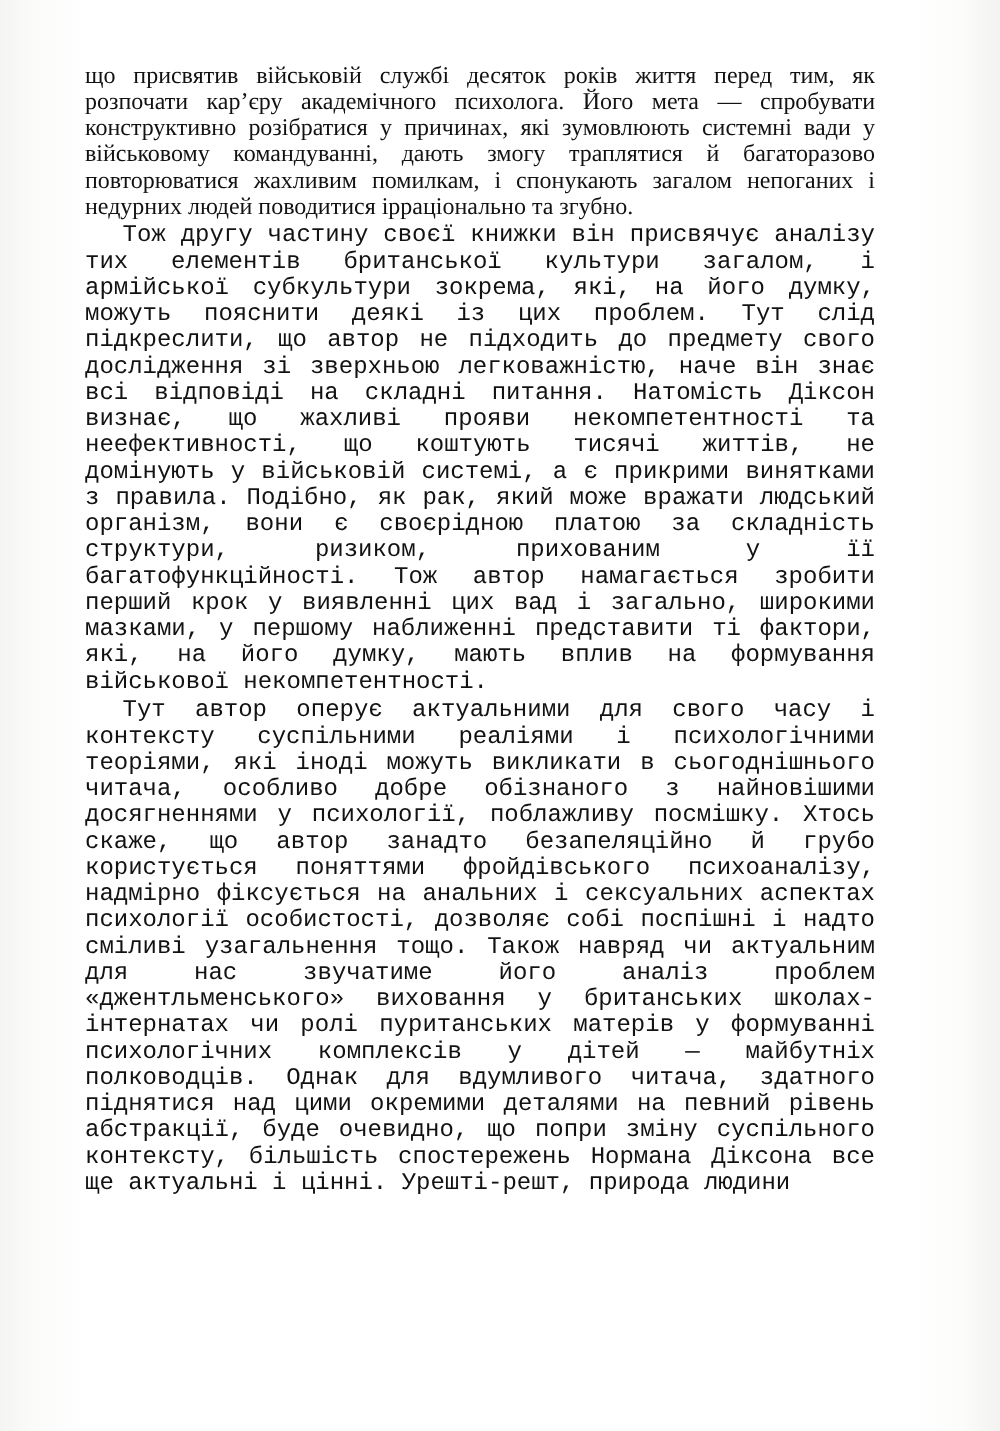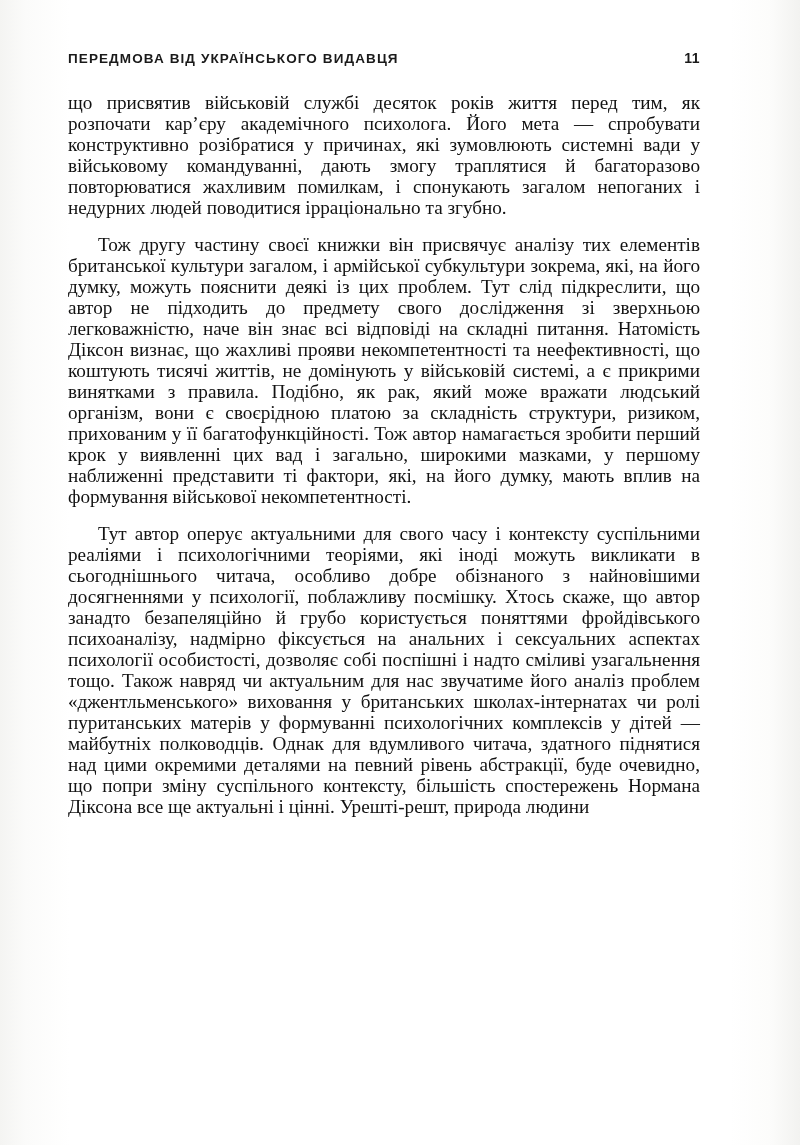--- a/index.html
+++ b/index.html
@@ -55,33 +55,30 @@
     line-height: 21px;
     text-align: justify;
     text-justify: inter-word;
     color: #121212;
     hyphens: manual;
   }
   .body-text p.indent {
     text-indent: 30px;
   }
   .body-text p + p {
-    margin-top: 16px;
+    margin-top: 2px;
+    font-family: Liberation Mono, monospace;
   }
 </style>
 </head>
 <body>
 
 <div class="page">
   <div class="content">
 
-    <div class="running-head">
-      <div class="title">Передмова від українського видавця</div>
-      <div class="folio">11</div>
-    </div>
 
     <div class="body-text">
       <p>що присвятив військовій службі десяток років життя перед тим, як розпочати кар’єру академічного психолога. Його мета — спробувати конструктивно розібратися у причинах, які зумовлюють системні вади у військовому командуванні, дають змогу траплятися й багаторазово повторюватися жахливим помилкам, і спонукають загалом непоганих і недурних людей поводитися ірраціонально та згубно.</p>
       <p class="indent">Тож другу частину своєї книжки він присвячує аналізу тих елементів британської культури загалом, і армійської субкультури зокрема, які, на його думку, можуть пояснити деякі із цих проблем. Тут слід підкреслити, що автор не підходить до предмету свого дослідження зі зверхньою легковажністю, наче він знає всі відповіді на складні питання. Натомість Діксон визнає, що жахливі прояви некомпетентності та неефективності, що коштують тисячі життів, не домінують у військовій системі, а є прикрими винятками з правила. Подібно, як рак, який може вражати людський організм, вони є своєрідною платою за складність структури, ризиком, прихованим у її багатофункційності. Тож автор намагається зробити перший крок у виявленні цих вад і загально, широкими мазками, у першому наближенні представити ті фактори, які, на його думку, мають вплив на формування військової некомпетентності.</p>
       <p class="indent">Тут автор оперує актуальними для свого часу і контексту суспільними реаліями і психологічними теоріями, які іноді можуть викликати в сьогоднішнього читача, особливо добре обізнаного з найновішими досягненнями у психології, поблажливу посмішку. Хтось скаже, що автор занадто безапеляційно й грубо користується поняттями фройдівського психоаналізу, надмірно фіксується на анальних і сексуальних аспектах психології особистості, дозволяє собі поспішні і надто сміливі узагальнення тощо. Також навряд чи актуальним для нас звучатиме його аналіз проблем «джентльменського» виховання у британських школах-інтернатах чи ролі пуританських матерів у формуванні психологічних комплексів у дітей — майбутніх полководців. Однак для вдумливого читача, здатного піднятися над цими окремими деталями на певний рівень абстракції, буде очевидно, що попри зміну суспільного контексту, більшість спостережень Нормана Діксона все ще актуальні і цінні. Урешті-решт, природа людини</p>
     </div>
 
   </div>
 </div>
 

